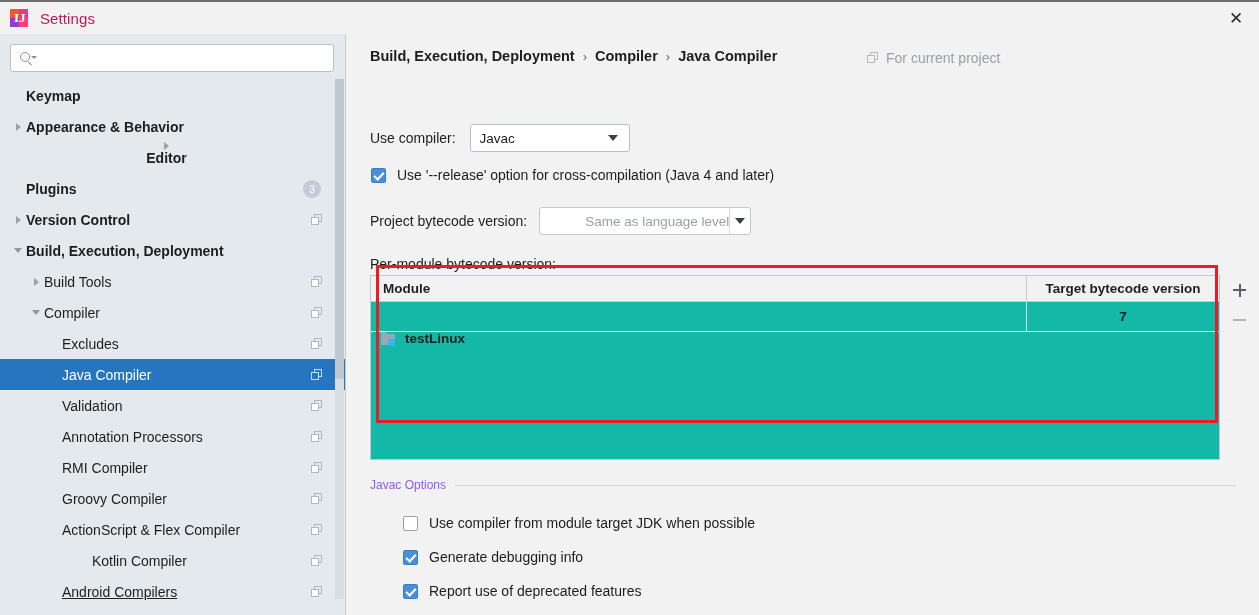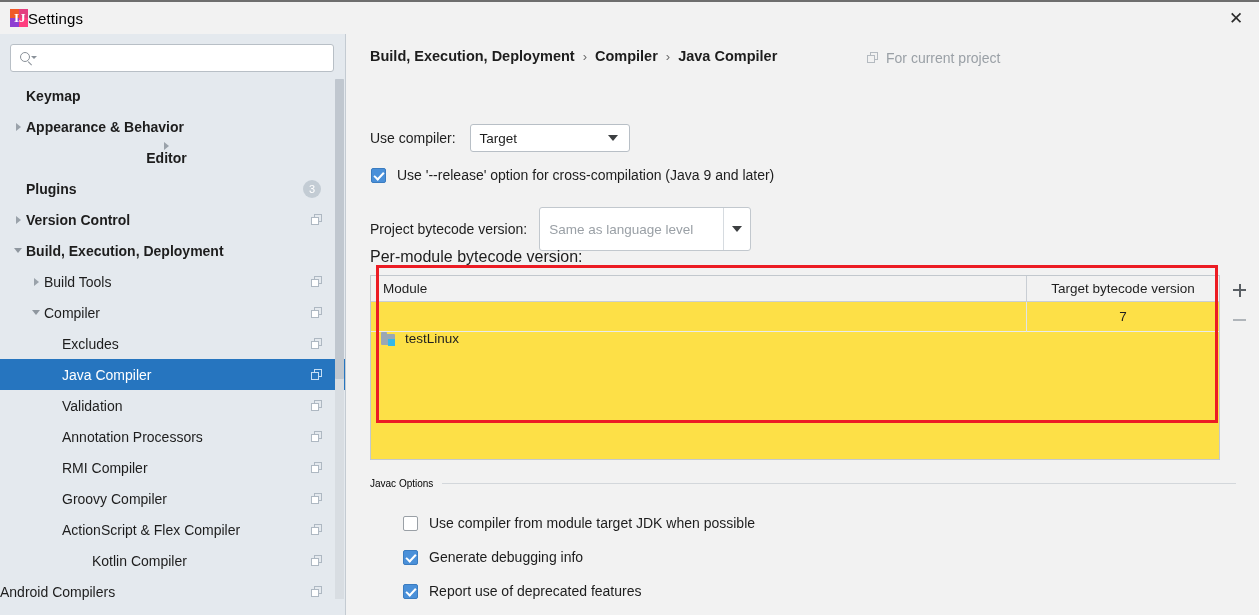--- a/index.html
+++ b/index.html
@@ -13,36 +13,36 @@
   .window { position: relative; width: 1259px; height: 615px; background: #f2f2f2; }
 
   
   .titlebar {
     position: absolute; left: 0; top: 0; width: 1259px; height: 34px;
     background: #f2f2f2;
     border-top: 2px solid #6e6e6e;
     display: flex; align-items: center;
   }
   .title-icon {
-    width: 18px; height: 18px; margin-left: 10px; margin-right: 0;
+    width: 18px; height: 18px; margin-left: 10px; margin-right: 12px;
     position: relative; flex: none;
   }
   .title-icon .q1, .title-icon .q2, .title-icon .q3, .title-icon .q4 {
     position: absolute; width: 9px; height: 9px;
   }
   .title-icon .q1 { left: 0; top: 0; background: #f05a28; }
   .title-icon .q2 { left: 9px; top: 0; background: #e33e7f; }
   .title-icon .q3 { left: 0; top: 9px; background: #8e3fd2; }
   .title-icon .q4 { left: 9px; top: 9px; background: #ff3e7f; }
   .title-icon .letter {
     position: absolute; left: 4px; top: 1px; z-index: 2;
     font-family: "Liberation Serif", serif; font-weight: bold;
     font-size: 13px; color: #ffffff; line-height: 15px;
   }
-  .title-text { font-size: 15px; color: #000000; letter-spacing: .1px; }
+  .title-text { font-size: 15px; color: #be185d; letter-spacing: .1px; }
   .close-btn {
     position: absolute; right: 0; top: 0; width: 46px; height: 32px;
     display: flex; align-items: center; justify-content: center;
     font-size: 17px; color: #2b2b2b; cursor: pointer;
     font-family: "DejaVu Sans", sans-serif;
   }
 
   
   .sidebar {
     position: absolute; left: 0; top: 34px; width: 346px; height: 581px;
@@ -175,43 +175,43 @@
   }
   .cb-label { font-size: 14px; color: #1d1d1d; white-space: nowrap; }
 
   .row-release { position: absolute; left: 24px; top: 133px; }
 
   .row-bytecode {
     position: absolute; left: 23px; top: 173px;
     display: flex; align-items: center; gap: 12px;
   }
   .combo-split {
-    width: 212px; height: 44px; background: #ffffff;
+    width: 212px; height: 28px; background: #ffffff;
     border: 1px solid #c2c8ce; border-radius: 3px;
-    display: flex; align-items: stretch; position: relative; cursor: pointer;
+    display: flex; align-items: stretch; position: relative; cursor: pointer; padding-left: 36px;
   }
   .combo-split .val {
     flex: 1; display: flex; align-items: center; padding-left: 9px;
     font-size: 13.5px; color: #9aa0a6; white-space: nowrap;
   }
   .combo-split .arrowbox {
     width: 27px; border-left: 1px solid #d6dbe0;
     display: flex; align-items: center; justify-content: center;
   }
   .combo-split .dd {
     border-left: 5px solid transparent; border-right: 5px solid transparent;
     border-top: 6px solid #3c3f41;
   }
 
-  .permodule-label { position: absolute; left: 23px; top: 214px; font-size: 16px; }
+  .permodule-label { position: absolute; left: 23px; top: 222px; font-size: 14px; }
 
   
   .table-area {
     position: absolute; left: 23px; top: 241px; width: 850px; height: 185px;
-    background: #fde047; border: 1px solid #c2c8ce;
+    background: #14b8a6; border: 1px solid #c2c8ce; font-weight: bold;
   }
   .thead {
     height: 26px; display: flex; background: #f2f2f2;
     border-bottom: 1px solid #c9ced4; font-size: 13.5px;
   }
   .th-module { flex: 1; display: flex; align-items: center; padding-left: 12px; }
   .th-div { width: 1px; background: #c9ced4; }
   .th-target {
     width: 192px; display: flex; align-items: center; justify-content: center;
   }
@@ -257,21 +257,21 @@
   }
   .plus::before { left: 0; top: 5.5px; width: 13px; height: 2.4px; }
   .plus::after { left: 5.5px; top: 0; width: 2.4px; height: 13px; }
   .minus { width: 13px; height: 2.4px; background: #b0b5ba; }
 
   
   .group-title {
     position: absolute; left: 23px; top: 444px;
     display: flex; align-items: center; width: 866px; gap: 9px;
   }
-  .group-title .gt { font-size: 10px; color: #000000; white-space: nowrap; }
+  .group-title .gt { font-size: 12px; color: #8b5cf6; white-space: nowrap; }
   .group-title .gline { flex: 1; height: 1px; background: #d3d7db; }
 
   .opt { position: absolute; left: 56px; }
   .opt1 { top: 481px; }
   .opt2 { top: 515px; }
   .opt3 { top: 549px; }
 </style>
 </head>
 <body>
 
@@ -403,21 +403,21 @@
           </span>
         </div>
         <div class="tree-item" style="padding-left: 62px; margin-left: 30px;">
           <span class="arrow " style="width: 0px;"></span>
           <span class="tree-label">Kotlin Compiler</span>
           <span class="copy-icon">
             <span class="back"></span>
             <span class="front"></span>
           </span>
         </div>
-        <div class="tree-item" style="">
+        <div class="tree-item" style="padding-left: 62px; text-decoration: underline;">
           <span class="arrow " style="width: 0px;"></span>
           <span class="tree-label">Android Compilers</span>
           <span class="copy-icon">
             <span class="back"></span>
             <span class="front"></span>
           </span>
         </div>
       </div>
     <div class="sb-track"></div>
     <div class="sb-thumb"></div>
@@ -437,28 +437,28 @@
       <div class="fp-icon">
         <span class="back"></span>
           <span class="front"></span>
       </div>
       <span>For current project</span>
     </div>
 
     <div class="row-compiler">
       <span class="lbl">Use compiler:</span>
       <div class="combo">
-        <span class="val">Target</span>
+        <span class="val">Javac</span>
         <span class="dd"></span>
       </div>
     </div>
 
     <div class="row-release cb-row">
       <span class="cb checked"></span>
-      <span class="cb-label">Use '--release' option for cross-compilation (Java 9 and later)</span>
+      <span class="cb-label">Use '--release' option for cross-compilation (Java 4 and later)</span>
     </div>
 
     <div class="row-bytecode">
       <span class="lbl">Project bytecode version:</span>
       <div class="combo-split">
         <span class="val">Same as language level</span>
         <span class="arrowbox">
           <span class="dd"></span>
         </span>
       </div>

